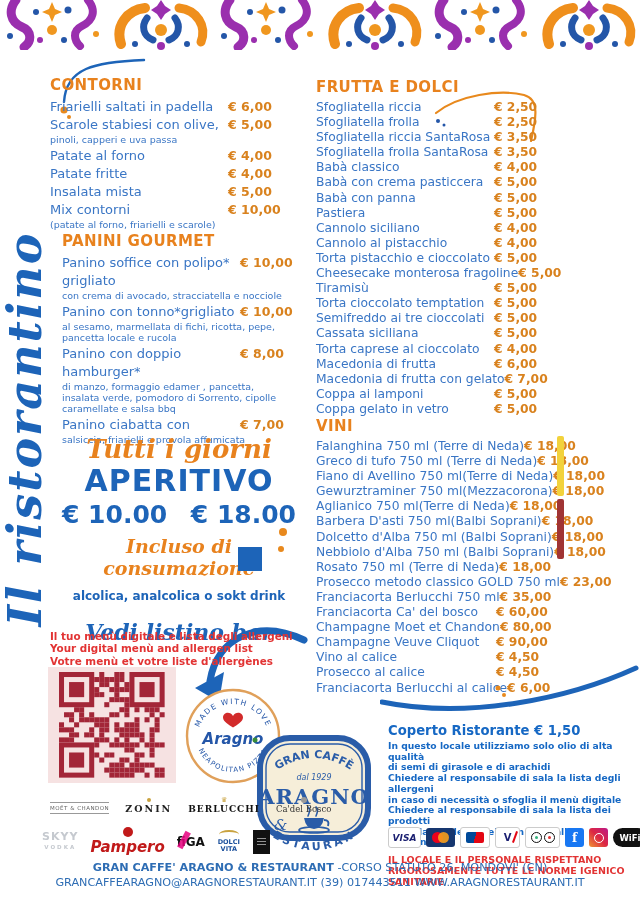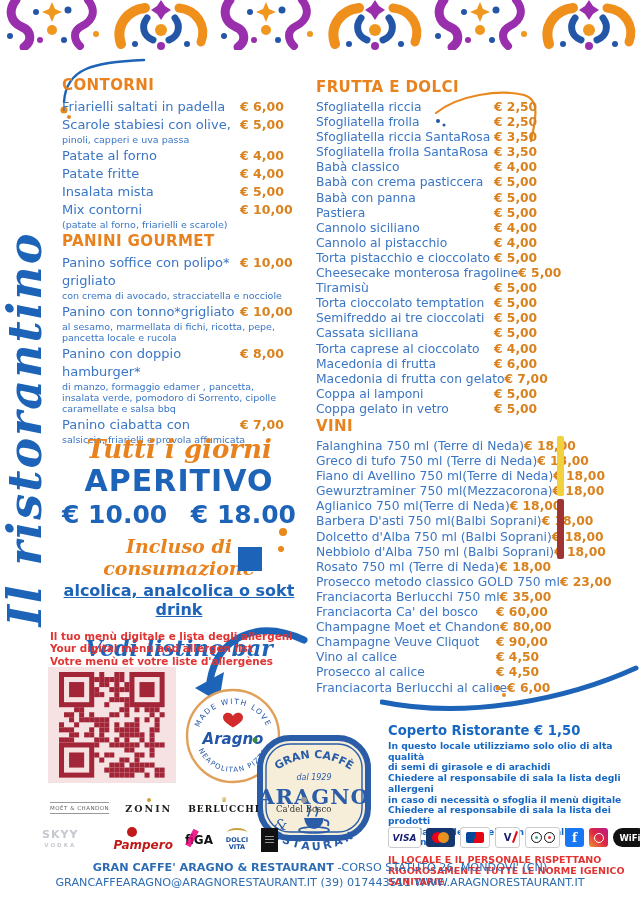--- a/index.html
+++ b/index.html
@@ -22,21 +22,21 @@
         transform:rotate(-90deg);color:#1d64b8;font-size:46px;font-weight:800;font-style:italic;
         letter-spacing:2px;font-family:"DejaVu Serif","Liberation Serif",serif;}
   
   .promo{position:absolute;left:58px;top:434px;width:242px;text-align:center;}
   .script{font-family:"DejaVu Serif","Liberation Serif",serif;font-style:italic;}
   .promo-l1{color:#e8821e;font-size:26px;font-weight:700;}
   .promo-l2{color:#1d64b8;font-size:30px;font-weight:800;letter-spacing:1px;line-height:34px;}
   .promo-tm{display:flex;justify-content:space-between;padding:2px 14px 0;color:#e8821e;font-size:20px;font-weight:700;}
   .promo-pr{display:flex;justify-content:space-between;padding:2px 4px 0;color:#1d64b8;font-size:25px;font-weight:800;}
   .promo-inc{color:#e8821e;font-size:19px;font-weight:700;margin-top:6px;}
-  .promo-drinks{color:#1d64b8;font-size:16px;font-weight:700;margin-top:2px;text-decoration:underline;}
+  .promo-drinks{color:#1d64b8;font-size:12px;font-weight:700;margin-top:10px;}
   .promo-vedi{color:#1d64b8;font-size:22px;font-weight:700;margin-top:16px;}
   
   .qr-lines{position:absolute;left:50px;top:630px;color:#e23333;font-size:10.4px;font-weight:700;line-height:12.3px;}
   .qr-panel{position:absolute;left:48px;top:667px;width:128px;height:116px;background:#f6e2e2;display:flex;align-items:center;justify-content:center;}
   
   .coperto{position:absolute;left:388px;top:723px;width:248px;}
   .cop-title{color:#1668c4;font-size:13.2px;font-weight:700;margin-bottom:3px;}
   .cop-body{color:#1668c4;font-size:9.2px;line-height:10.7px;font-weight:600;}
   .cop-red{color:#e23333;font-size:9.5px;line-height:11px;margin-top:6px;font-weight:600;}
   .cop-red .b{font-weight:800;}
@@ -64,21 +64,21 @@
   .brands2{position:absolute;left:42px;top:827px;display:flex;gap:12px;align-items:center;}
   .brand{display:flex;flex-direction:column;align-items:center;}
   .moet{font-size:5.5px;letter-spacing:.5px;color:#666;border-top:1px solid #999;border-bottom:1px solid #999;padding:2px 0;}
   .zonin{font-size:9.5px;font-weight:700;letter-spacing:2px;color:#222;font-family:"DejaVu Serif",serif;}
   .golddot{width:4px;height:4px;border-radius:50%;background:#c9a23f;margin-bottom:1px;}
   .berlucchi{font-size:9px;font-weight:700;letter-spacing:1px;color:#111;font-family:"DejaVu Serif",serif;}
   .crown{color:#c9a23f;font-size:7px;line-height:7px;}
   .cadel{font-size:8.5px;color:#333;font-family:"DejaVu Serif",serif;}
   .graydot{width:6px;height:6px;border-radius:50%;background:#999;margin-bottom:1px;}
   .skyy{color:#c5c9cf;font-weight:800;font-size:11px;letter-spacing:1px;line-height:10px;}
-  .pampero{color:#c11a1a;font-style:italic;font-weight:700;font-size:12px;margin-left:23px;}
+  .pampero{color:#c11a1a;font-style:italic;font-weight:700;font-size:15px;}
   .reddot{width:10px;height:10px;border-radius:50%;background:#c11a1a;margin-bottom:1px;}
   .figa{position:relative;font-weight:800;font-size:12px;color:#111;}
   .figa .pink{position:absolute;left:4px;top:-4px;width:6px;height:18px;background:#e6007e;transform:rotate(28deg);opacity:.85;}
   .dolci{color:#1a4f9c;font-weight:800;font-size:6.5px;line-height:7px;text-align:center;width:24px;}
   .goldarc{width:20px;height:7px;border-top:2px solid #c9a23f;border-radius:50% 50% 0 0;}
   .blacklabel{width:17px;height:24px;background:#111;display:flex;flex-direction:column;gap:2px;align-items:center;justify-content:center;}
   .blacklabel i{display:block;width:9px;height:1px;background:rgba(255,255,255,.55);}
   
   .footer{position:absolute;left:0;top:861px;width:640px;text-align:center;color:#2e6db4;font-size:11.2px;line-height:14.6px;}
   .footer .b{font-weight:800;}
@@ -127,21 +127,21 @@
   </svg>
 
   <div class="vert">Il ristorantino</div>
 
   <svg class="abs" style="left:24px;top:50px" width="130" height="70">
     <path d="M120,10 C70,12 42,18 40,52" fill="none" stroke="#1d64b8" stroke-width="2.4" stroke-linecap="round"></path>
     <circle cx="40" cy="60" r="3.6" fill="#e8891d"></circle>
       <circle cx="45" cy="67" r="2" fill="#e8891d"></circle>
   </svg>
 
-  <div class="abs" style="left:62px;top:76px;width:236px">
+  <div class="abs" style="left:50px;top:76px;width:236px">
     <div class="sec-title">CONTORNI</div>
     <div>
         <div class="mi">
         <div class="mi-row">
           <span class="mi-name">Friarielli saltati in padella</span>
           <span class="mi-price">€ 6,00</span>
         </div>
 
       </div>
         <div class="mi">

